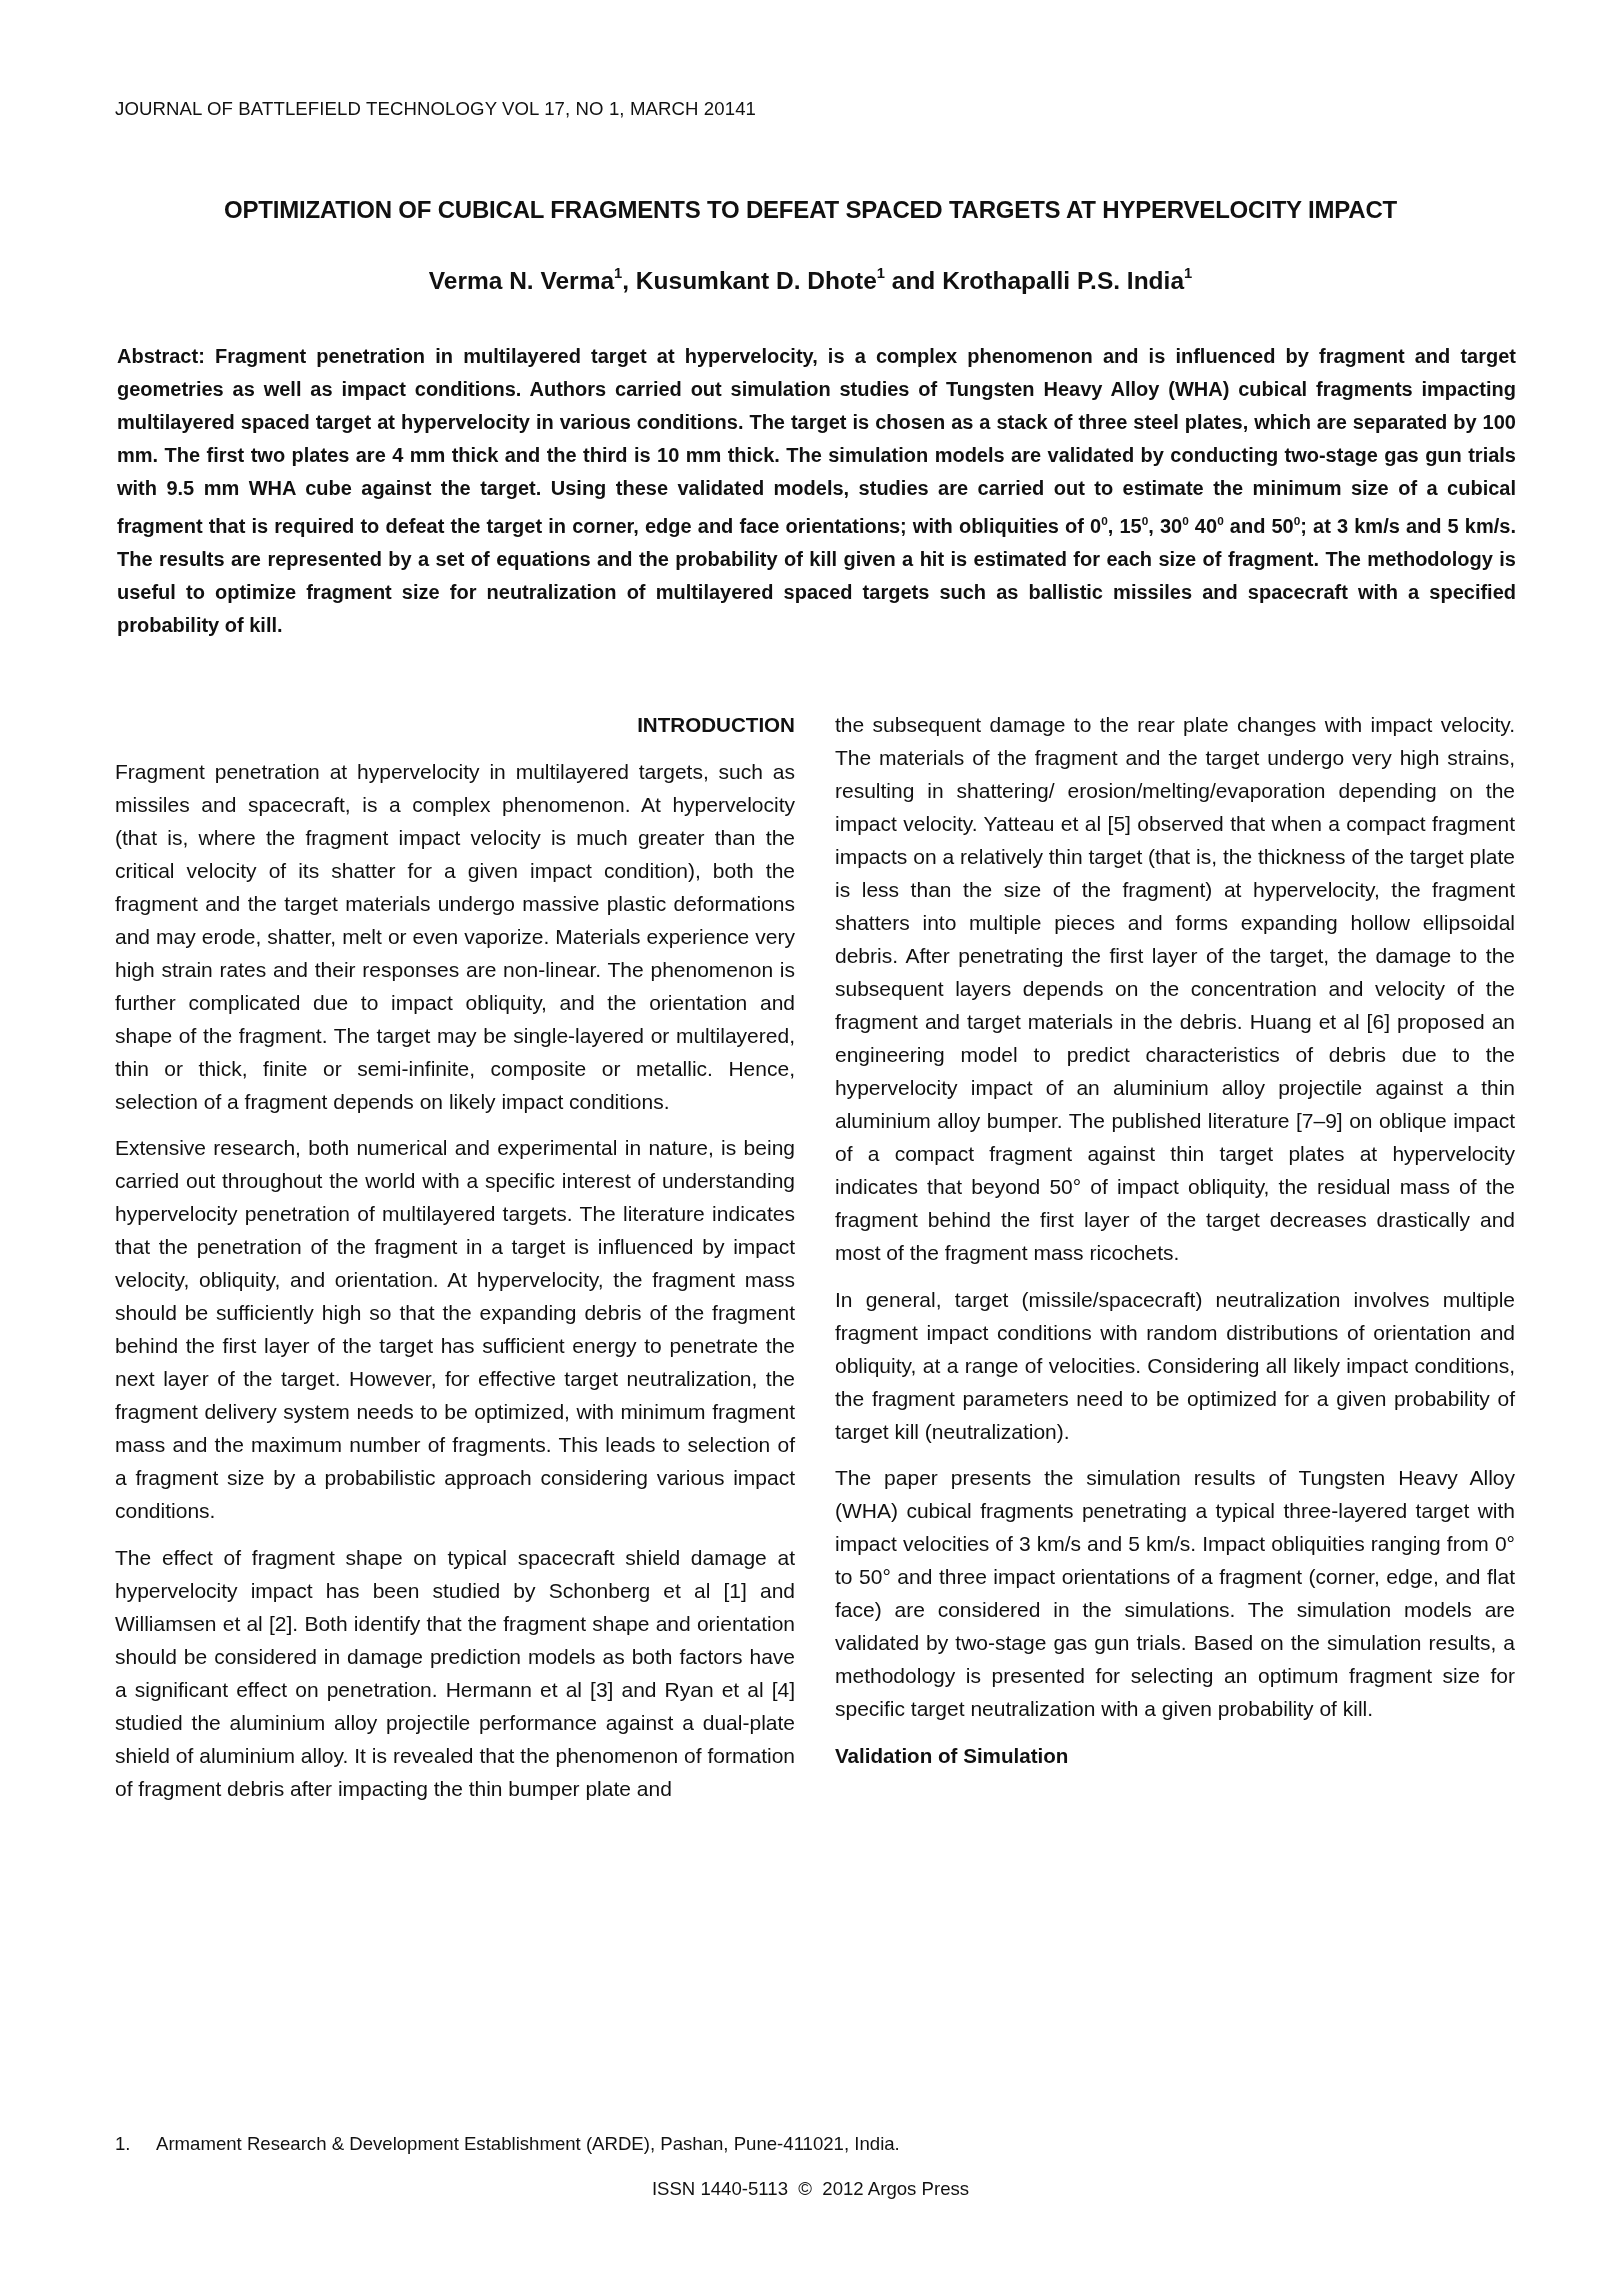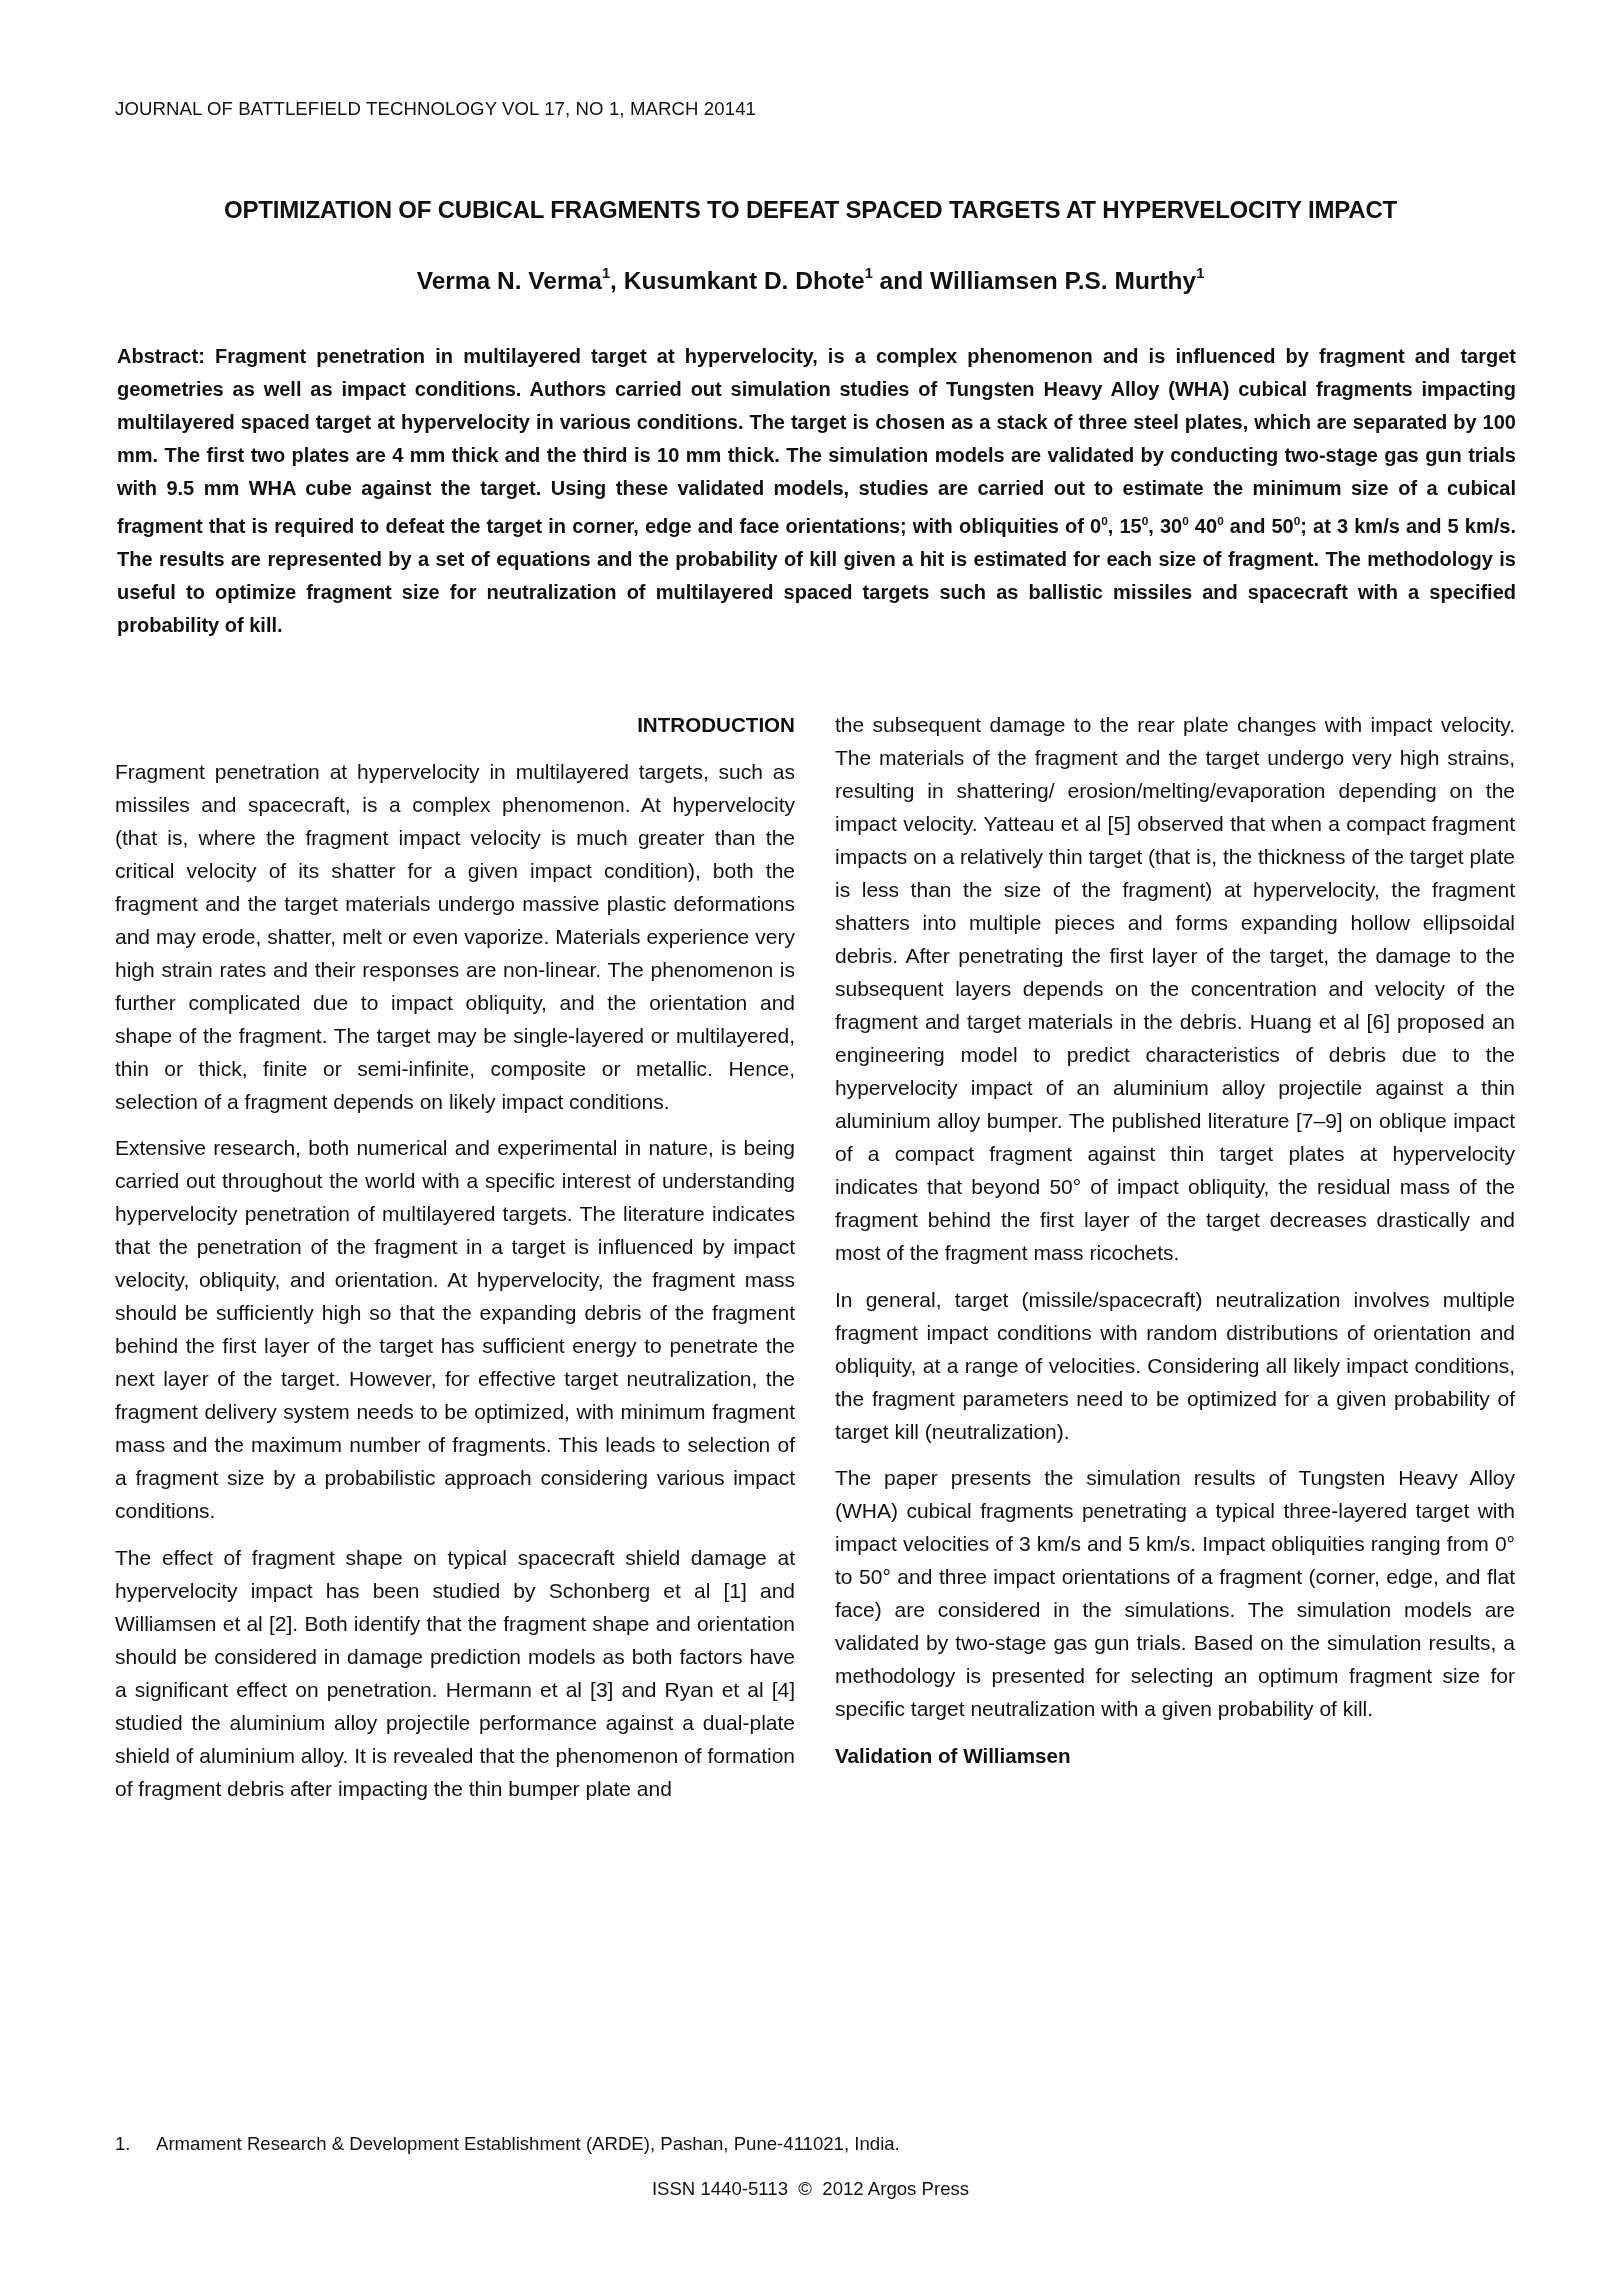--- a/index.html
+++ b/index.html
@@ -51,37 +51,37 @@
 <body>
 
 <div class="running-head">
   <span>JOURNAL OF BATTLEFIELD TECHNOLOGY VOL 17, NO 1, MARCH 2014</span>
   <span>1</span>
 </div>
 
 <div class="title">OPTIMIZATION OF CUBICAL FRAGMENTS TO DEFEAT SPACED TARGETS AT HYPERVELOCITY IMPACT</div>
 
 <div class="authors">
-  <span>Verma N. Verma</span><sup>1</sup><span>, </span><span>Kusumkant D. Dhote</span><sup>1</sup><span> and </span><span>Williamsen P.S. Murthy</span><sup>1</sup>
+  <span>Verma N. Verma</span><sup>1</sup><span>, </span><span>Kusumkant D. Dhote</span><sup>1</sup><span> and </span><span>Krothapalli P.S. India</span><sup>1</sup>
 </div>
 
 <div class="abstract"><span>Abstract: Fragment penetration in multilayered target at hypervelocity, is a complex phenomenon and is influenced by fragment and target geometries as well as impact conditions. Authors carried out simulation studies of Tungsten Heavy Alloy (WHA) cubical fragments impacting multilayered spaced target at hypervelocity in various conditions. The target is chosen as a stack of three steel plates, which are separated by 100 mm. The first two plates are 4 mm thick and the third is 10 mm thick. The simulation models are validated by conducting two-stage gas gun trials with 9.5 mm WHA cube against the target. Using these validated models, studies are carried out to estimate the minimum size of a cubical fragment that is required to defeat the target in corner, edge and face orientations; with obliquities of 0</span><sup>0</sup><span>, 15</span><sup>0</sup><span>, 30</span><sup>0</sup><span> 40</span><sup>0</sup><span> and 50</span><sup>0</sup><span>; at 3 km/s and 5 km/s. The results are represented by a set of equations and the probability of kill given a hit is estimated for each size of fragment. The methodology is useful to optimize fragment size for neutralization of multilayered spaced targets such as ballistic missiles and spacecraft with a specified probability of kill.</span></div>
 
 <div class="col left">
   <div class="section-head">INTRODUCTION</div>
   <p>Fragment penetration at hypervelocity in multilayered targets, such as missiles and spacecraft, is a complex phenomenon. At hypervelocity (that is, where the fragment impact velocity is much greater than the critical velocity of its shatter for a given impact condition), both the fragment and the target materials undergo massive plastic deformations and may erode, shatter, melt or even vaporize. Materials experience very high strain rates and their responses are non-linear. The phenomenon is further complicated due to impact obliquity, and the orientation and shape of the fragment. The target may be single-layered or multilayered, thin or thick, finite or semi-infinite, composite or metallic. Hence, selection of a fragment depends on likely impact conditions.</p>
   <p>Extensive research, both numerical and experimental in nature, is being carried out throughout the world with a specific interest of understanding hypervelocity penetration of multilayered targets. The literature indicates that the penetration of the fragment in a target is influenced by impact velocity, obliquity, and orientation. At hypervelocity, the fragment mass should be sufficiently high so that the expanding debris of the fragment behind the first layer of the target has sufficient energy to penetrate the next layer of the target. However, for effective target neutralization, the fragment delivery system needs to be optimized, with minimum fragment mass and the maximum number of fragments. This leads to selection of a fragment size by a probabilistic approach considering various impact conditions.</p>
   <p>The effect of fragment shape on typical spacecraft shield damage at hypervelocity impact has been studied by Schonberg et al [1] and Williamsen et al [2]. Both identify that the fragment shape and orientation should be considered in damage prediction models as both factors have a significant effect on penetration. Hermann et al [3] and Ryan et al [4] studied the aluminium alloy projectile performance against a dual-plate shield of aluminium alloy. It is revealed that the phenomenon of formation of fragment debris after impacting the thin bumper plate and</p>
 </div>
 
 <div class="col right">
   <p>the subsequent damage to the rear plate changes with impact velocity. The materials of the fragment and the target undergo very high strains, resulting in shattering/ erosion/melting/evaporation depending on the impact velocity. Yatteau et al [5] observed that when a compact fragment impacts on a relatively thin target (that is, the thickness of the target plate is less than the size of the fragment) at hypervelocity, the fragment shatters into multiple pieces and forms expanding hollow ellipsoidal debris. After penetrating the first layer of the target, the damage to the subsequent layers depends on the concentration and velocity of the fragment and target materials in the debris. Huang et al [6] proposed an engineering model to predict characteristics of debris due to the hypervelocity impact of an aluminium alloy projectile against a thin aluminium alloy bumper. The published literature [7–9] on oblique impact of a compact fragment against thin target plates at hypervelocity indicates that beyond 50° of impact obliquity, the residual mass of the fragment behind the first layer of the target decreases drastically and most of the fragment mass ricochets.</p>
   <p>In general, target (missile/spacecraft) neutralization involves multiple fragment impact conditions with random distributions of orientation and obliquity, at a range of velocities. Considering all likely impact conditions, the fragment parameters need to be optimized for a given probability of target kill (neutralization).</p>
   <p>The paper presents the simulation results of Tungsten Heavy Alloy (WHA) cubical fragments penetrating a typical three-layered target with impact velocities of 3 km/s and 5 km/s. Impact obliquities ranging from 0° to 50° and three impact orientations of a fragment (corner, edge, and flat face) are considered in the simulations. The simulation models are validated by two-stage gas gun trials. Based on the simulation results, a methodology is presented for selecting an optimum fragment size for specific target neutralization with a given probability of kill.</p>
-  <div class="sub-head">Validation of Williamsen</div>
+  <div class="sub-head">Validation of Simulation</div>
 </div>
 
 <div class="footnote">
   <span class="num">1.</span><span>Armament Research &amp; Development Establishment (ARDE), Pashan, Pune-411021, India.</span>
 </div>
 
 <div class="issn" style="white-space: pre;">ISSN 1440-5113  ©  2012 Argos Press</div>
 
 
 </body></html>

